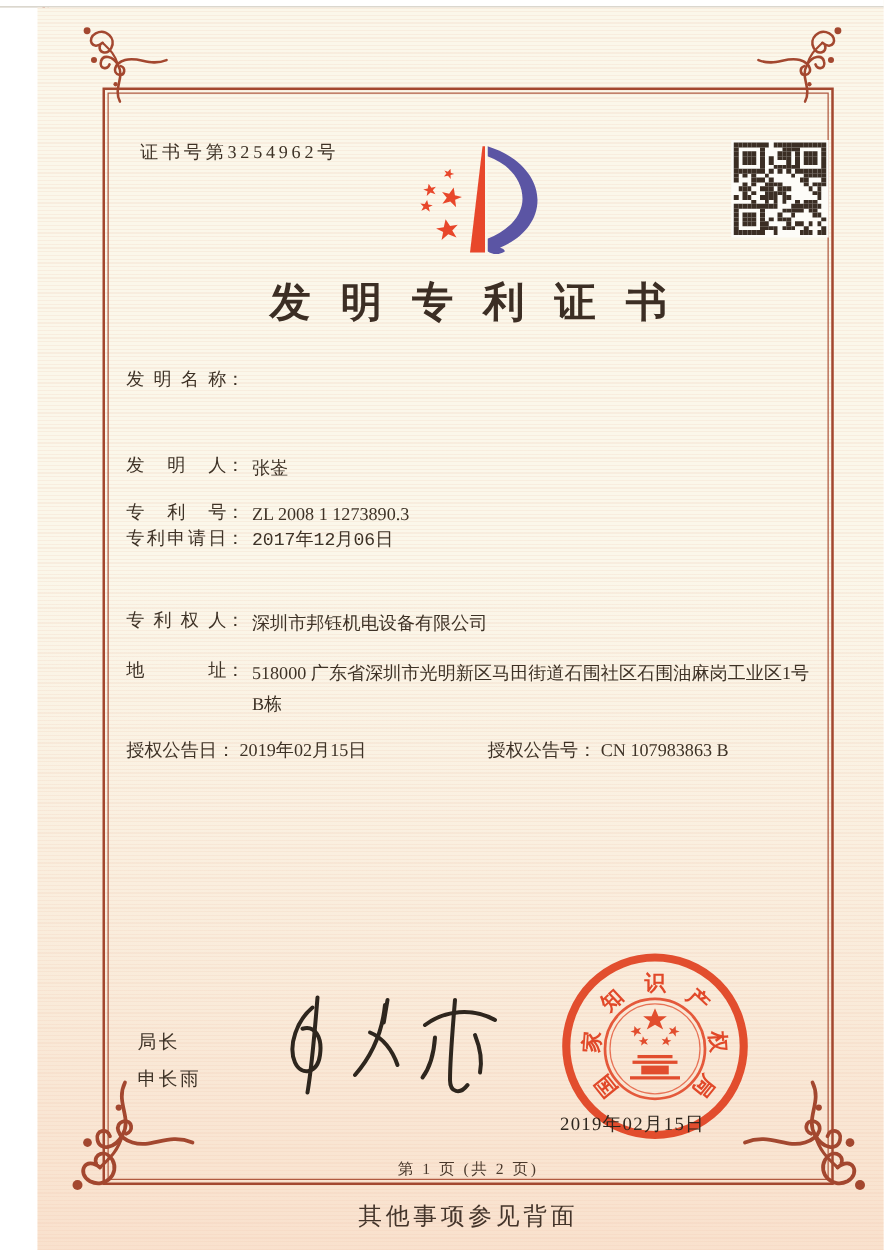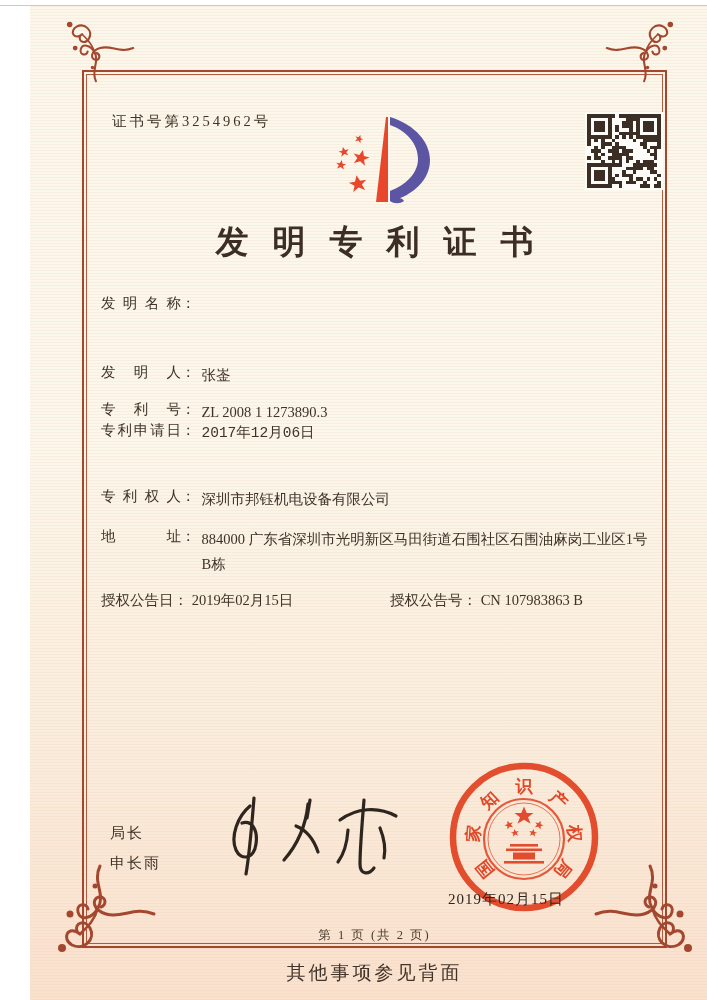--- a/index.html
+++ b/index.html
@@ -603,21 +603,21 @@
     <span class="f-val">2017年12月06日</span>
   </div>
   <div class="fieldrow row-4">
     <span class="f-label">专利权人</span>
       <span class="f-colon">：</span>
     <span class="f-val">深圳市邦钰机电设备有限公司</span>
   </div>
   <div class="fieldrow row-5">
     <span class="f-label">地址</span>
       <span class="f-colon">：</span>
-    <span class="f-val">884000 广东省深圳市光明新区马田街道石围社区石围油麻岗工业区1号B栋</span>
+    <span class="f-val">518000 广东省深圳市光明新区马田街道石围社区石围油麻岗工业区1号B栋</span>
   </div>
 
   <div class="grant-row">
     <span>授权公告日</span><span>：</span>
     <span>2019年02月15日</span>
     <span class="grant-pair2">
       <span>授权公告号</span><span>：</span>
       <span>CN 107983863 B</span>
     </span>
   </div>

